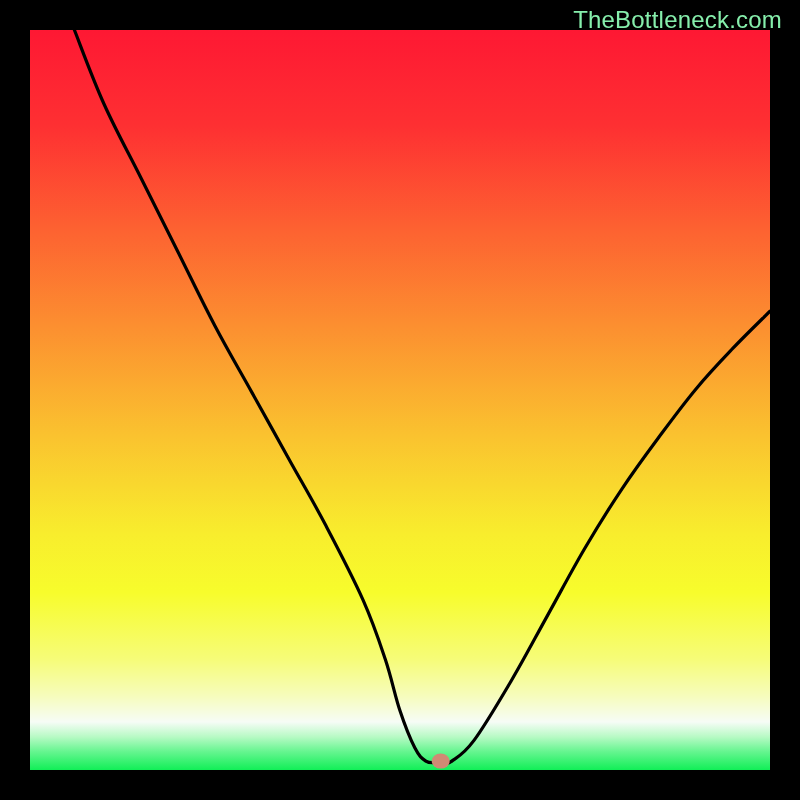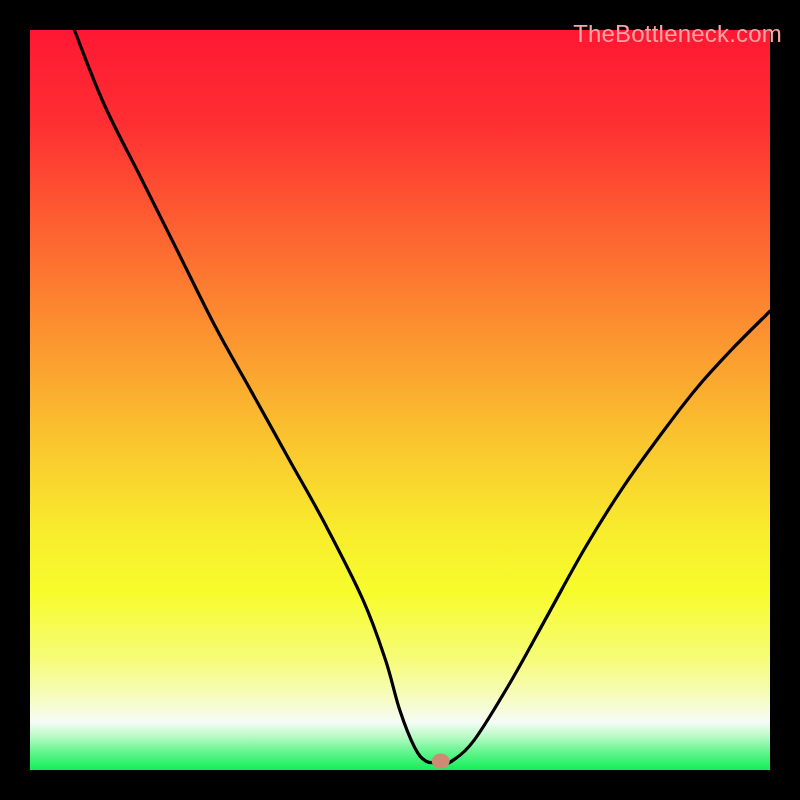--- a/index.html
+++ b/index.html
@@ -11,25 +11,25 @@
     overflow: hidden;
   }
   .frame {
     position: relative;
     width: 800px;
     height: 800px;
     background: #000;
   }
   .watermark {
     position: absolute;
-    top: 20px;
+    top: 6px;
     right: 18px;
     font-family: Arial, Helvetica, sans-serif;
     font-size: 24px;
-    color: #fca5a5;
+    color: #86efac;
     font-weight: 400;
     letter-spacing: 0.2px;
   }
   svg {
     display: block;
   }
 </style>
 </head>
 <body>
 <div class="frame">

